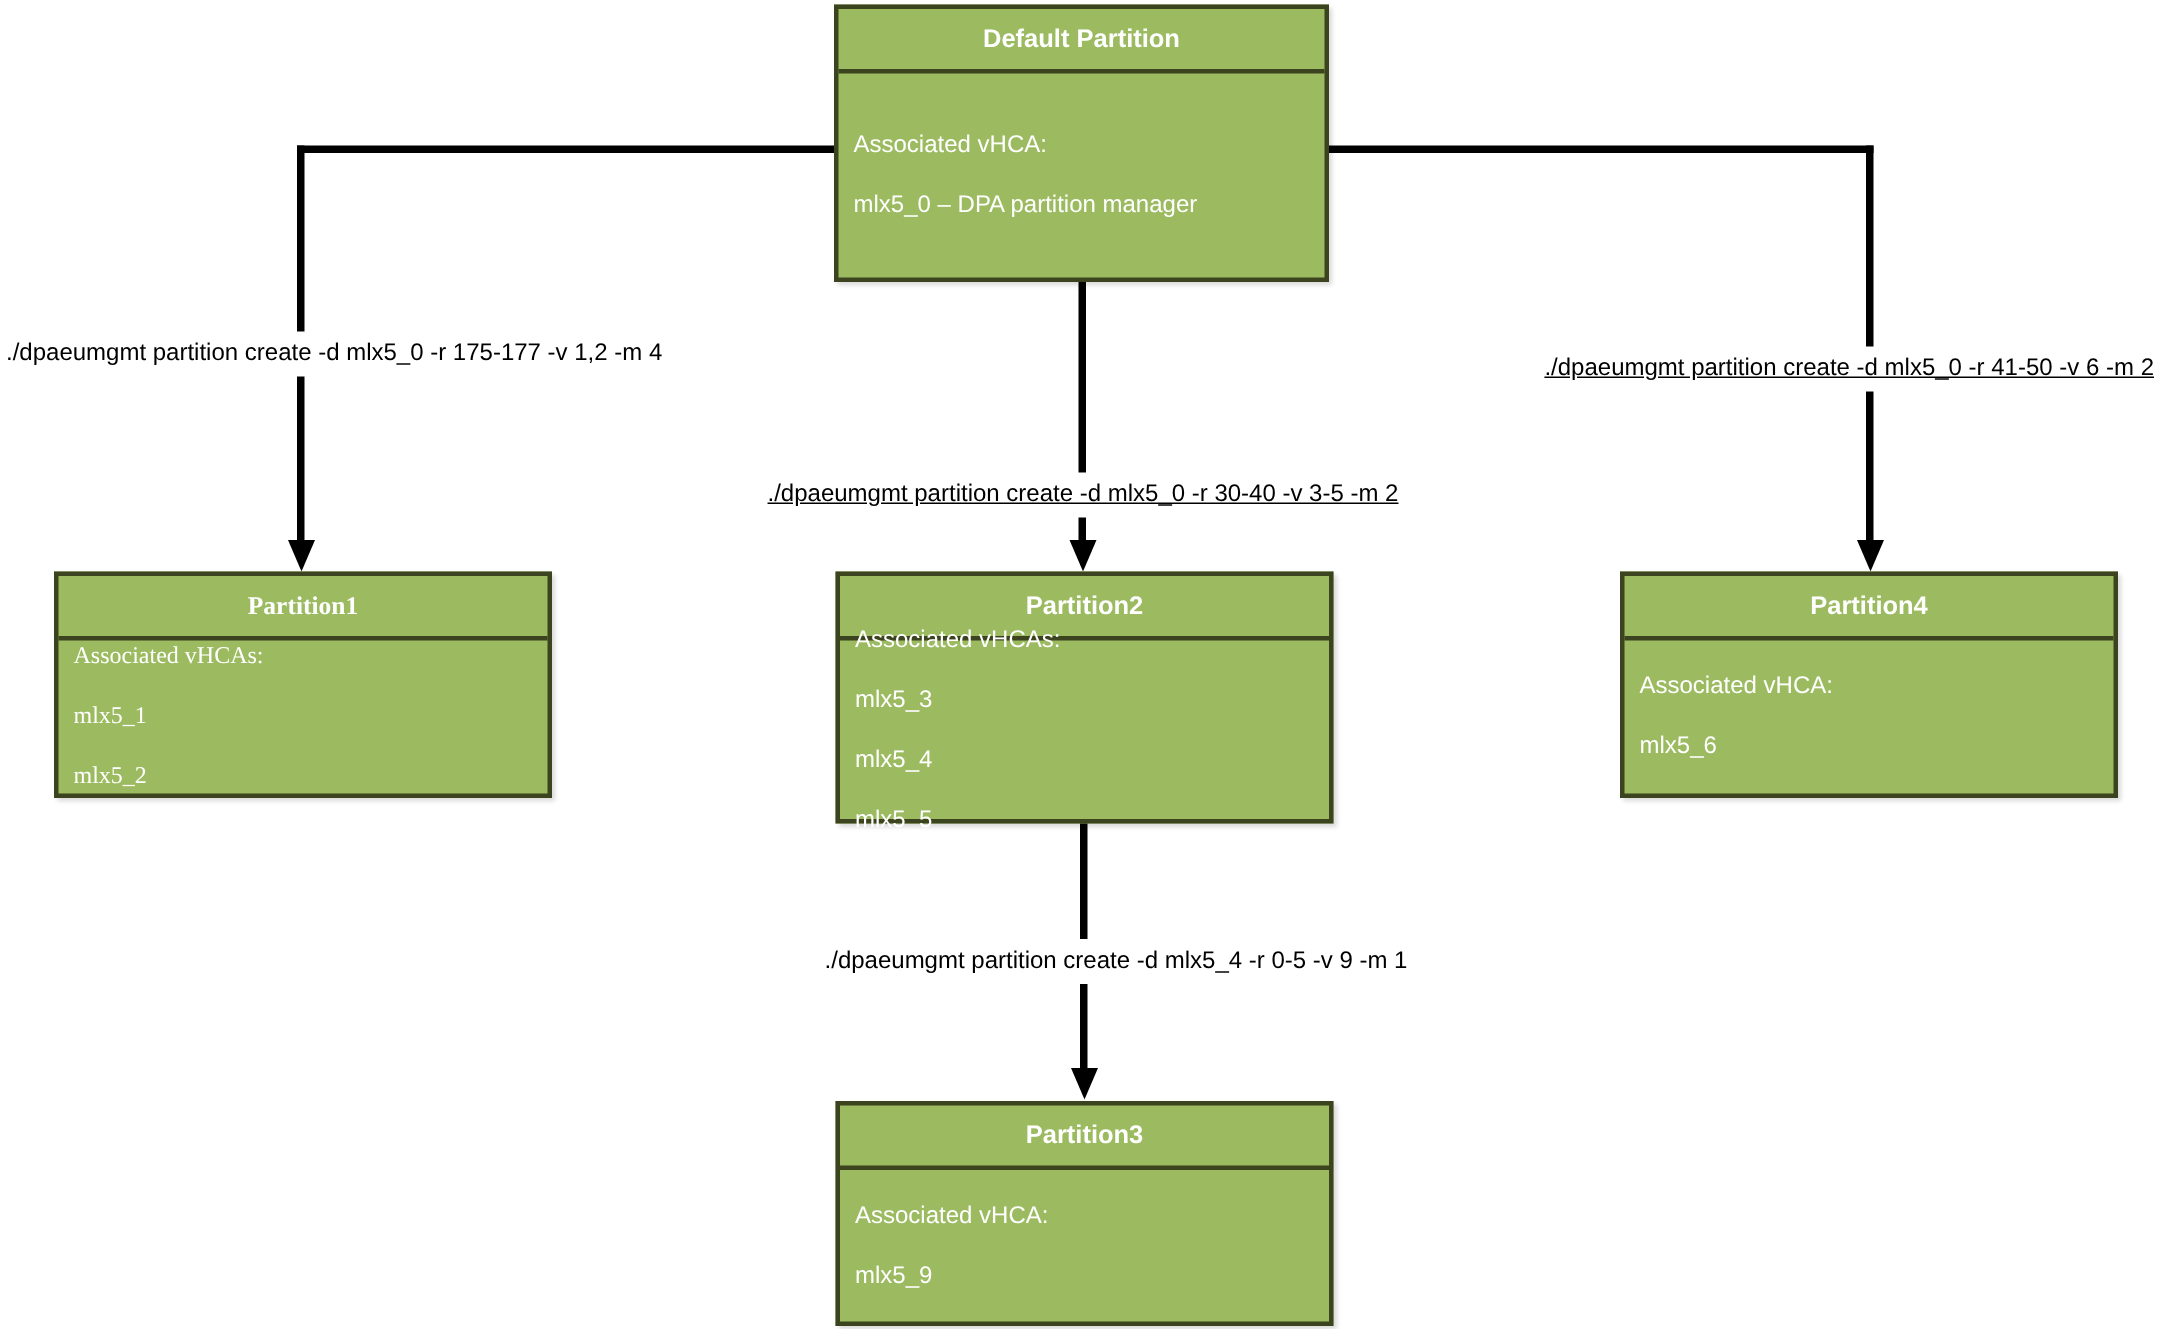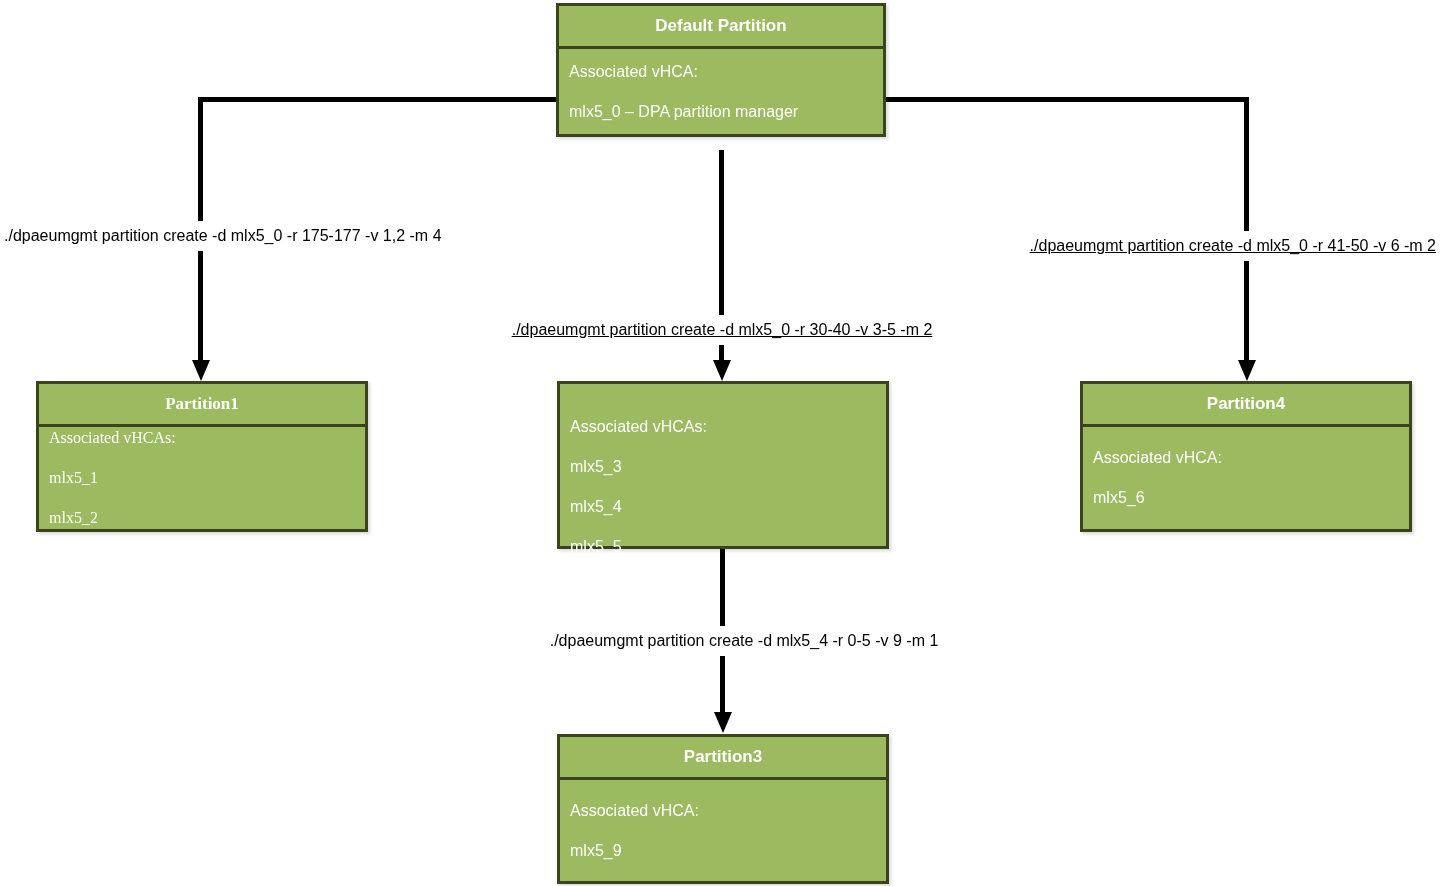--- a/index.html
+++ b/index.html
@@ -54,21 +54,21 @@
   }
   .node-body{
     position:absolute;top:43px;bottom:0;left:0;right:0;
     display:flex;align-items:center;
     padding-left:10px;
     color:var(--body-text);
     font-size:16px;line-height:40px;
     white-space:pre-line;
   }
   
-  #box-default{left:556px;top:3px;width:330px;height:134px;}
+  #box-default{left:556px;top:3px;width:330px;height:185px;}
   #box-p1{left:36px;top:381px;width:332px;height:151px;font-family:Liberation Serif, serif;}
   #box-p2{left:557px;top:381px;width:332px;height:168px;}
   #box-p4{left:1080px;top:381px;width:332px;height:151px;}
   #box-p3{left:557px;top:734px;width:332px;height:150px;}
   
   #l-left-h{left:198px;top:97px;width:360px;height:5px;}
   #l-left-v{left:198px;top:97px;width:5px;height:264px;}
   #a-left{left:192px;top:360px;}
   #l-mid-v{left:719px;top:150px;width:5px;height:211px;}
   #a-mid{left:713px;top:360px;}
@@ -112,20 +112,21 @@
   </div>
 
   <div class="node" id="box-p1">
     <div class="node-header">Partition1</div>
     <div class="node-body">Associated vHCAs:
 mlx5_1
 mlx5_2</div>
   </div>
 
   <div class="node" id="box-p2">
+    <div class="node-header">Partition2</div>
     <div class="node-body">Associated vHCAs:
 mlx5_3
 mlx5_4
 mlx5_5</div>
   </div>
 
   <div class="node" id="box-p4">
     <div class="node-header">Partition4</div>
     <div class="node-body">Associated vHCA:
 mlx5_6</div>

